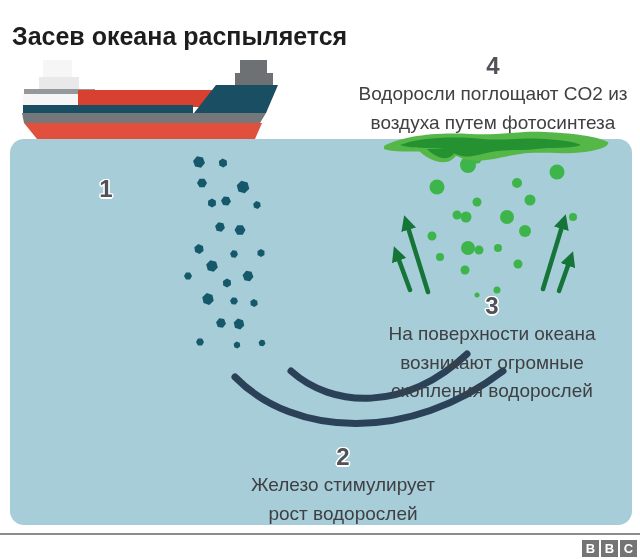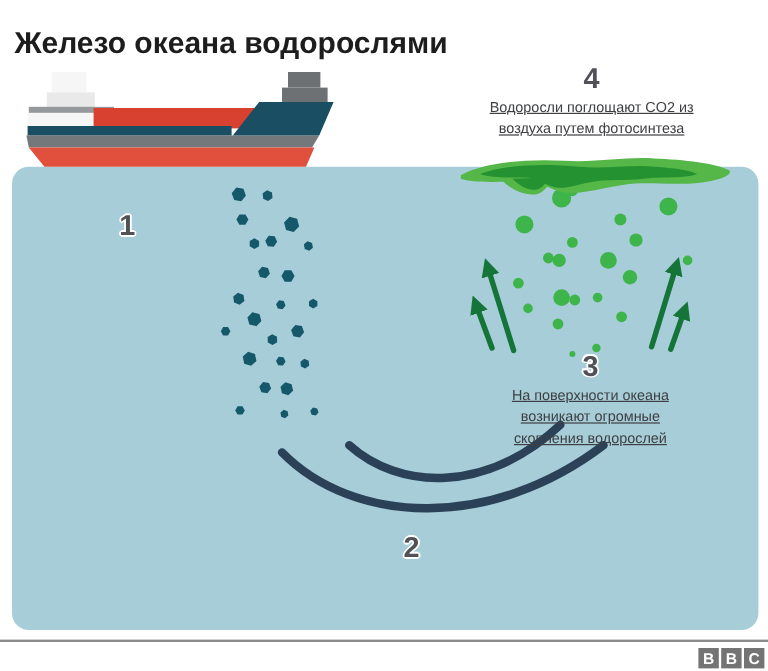--- a/index.html
+++ b/index.html
@@ -15,22 +15,22 @@
     line-height:1.2;letter-spacing:0;
   }
   .step{position:absolute;text-align:center;}
   .step .num{
     display:block;font-size:24px;font-weight:bold;color:var(--number_grey,#515257);
     text-shadow:-1px -1px 0 #fff,1px -1px 0 #fff,-1px 1px 0 #fff,1px 1px 0 #fff,
                 0 -1.5px 0 #fff,0 1.5px 0 #fff,-1.5px 0 0 #fff,1.5px 0 0 #fff;
     line-height:1.1;
   }
   .step .txt{
-    margin:1px 0 0 0;font-size:12px;color:var(--text_grey,#3f4043);
-    line-height:1.5;white-space:pre-line;text-decoration:underline;
+    margin:1px 0 0 0;font-size:19px;color:var(--text_grey,#3f4043);
+    line-height:1.5;white-space:pre-line;
   }
   .step1{left:22px;top:176px;width:168px;}
   .step2{left:234px;top:444px;width:218px;}
   .step3{left:384px;top:293px;width:216px;}
   .step4{left:358px;top:53px;width:270px;}
   .footer-rule{
     position:absolute;left:0;top:533px;width:640px;height:2px;
     background:var(--rule_grey,#8c8c8c);
   }
   .bbc{position:absolute;top:540px;right:3px;display:flex;gap:2px;}
@@ -139,28 +139,30 @@
                C 455 157, 452 150, 430 151 C 410 152, 393 152, 384 149 Z"></path>
       <path style="fill:var(--bloom_light,#55b747)" d="M 418 150 C 426 158, 436 163, 446 162 C 453 161, 457 155, 460 149 Z"></path>
       <path style="fill:var(--bloom_dark,#259231)" d="M 400 145 C 420 137.5, 452 136, 482 139 C 506 141, 526 137, 546 139
                C 561 140, 576 142, 581 145 C 571 149, 551 147, 536 149
                C 521 151, 506 149, 491 152 C 479 154, 471 158, 462 156
                C 452 154, 449 148, 436 148 C 421 148, 409 148, 400 145 Z"></path>
       <path style="fill:var(--bloom_dark,#259231)" d="M 427 149 C 433 155, 440 159, 447 158 C 452 157, 455 153, 457 148 Z"></path>
     </g>
   </svg>
 
-  <h1 class="title">Железо океана водорослями</h1>
+  <h1 class="title">Засев океана распыляется</h1>
 
   <div class="step step1">
     <span class="num">1</span>
   </div>
 
   <div class="step step2">
     <span class="num">2</span>
+    <p class="txt">Железо стимулирует
+рост водорослей</p>
   </div>
 
   <div class="step step3">
     <span class="num">3</span>
     <p class="txt">На поверхности океана
 возникают огромные
 скопления водорослей</p>
   </div>
 
   <div class="step step4">

